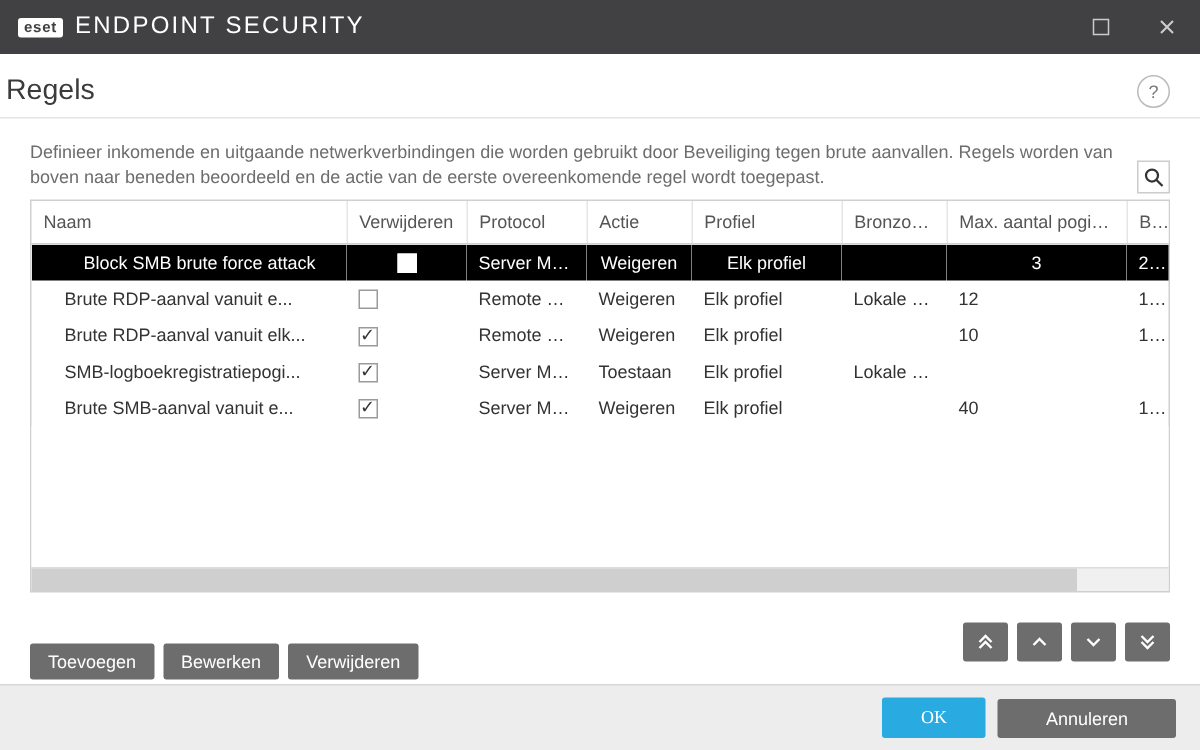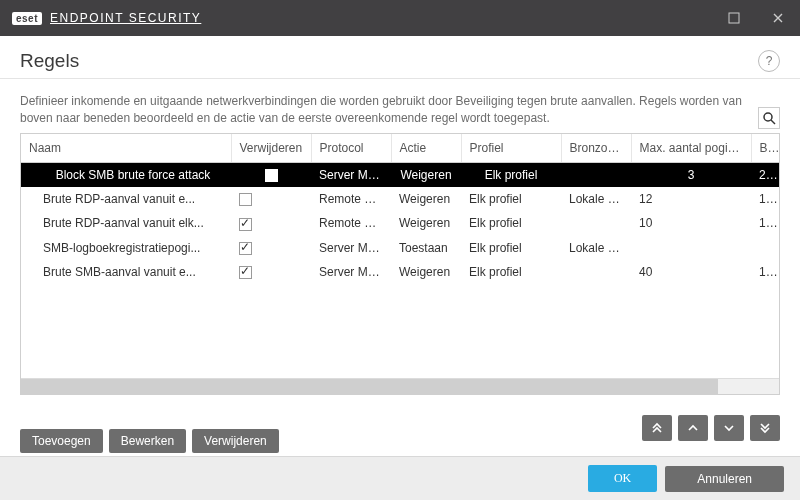--- a/index.html
+++ b/index.html
@@ -35,40 +35,39 @@
   .brand-logo {
     background: #fff;
     color: #414042;
     font-weight: 700;
     font-size: 10px;
     padding: 1px 4px;
     border-radius: 2px;
     letter-spacing: 0.5px;
   }
   .brand-product {
-    font-size: 12px;
+    font-size: 16px;
     letter-spacing: 1.5px;
-    text-decoration: underline;
   }
   .titlebar-spacer { flex: 1; }
   .titlebar-btn {
     width: 44px;
     height: 36px;
     display: flex;
     align-items: center;
     justify-content: center;
     color: #ccc;
     cursor: pointer;
   }
 
   
   .section-header {
     display: flex;
     align-items: center;
-    padding: 14px 20px 6px 20px;
+    padding: 14px 20px 6px 4px;
     border-bottom: 1px solid #e4e4e4;
   }
   .section-title {
     font-size: 19px;
     color: #3b3b3b;
     font-weight: 400;
   }
   .help-btn {
     margin-left: auto;
     width: 22px;

